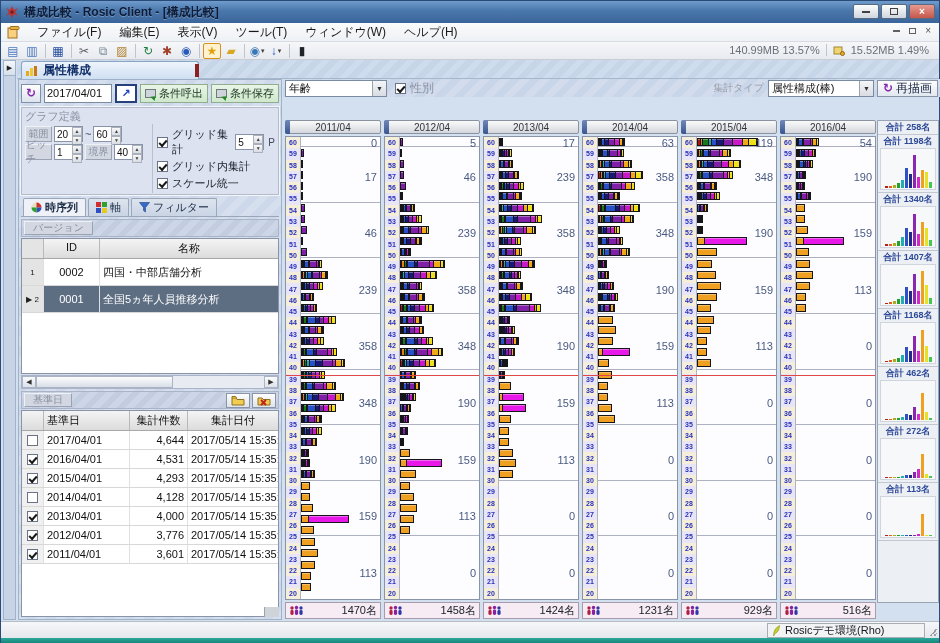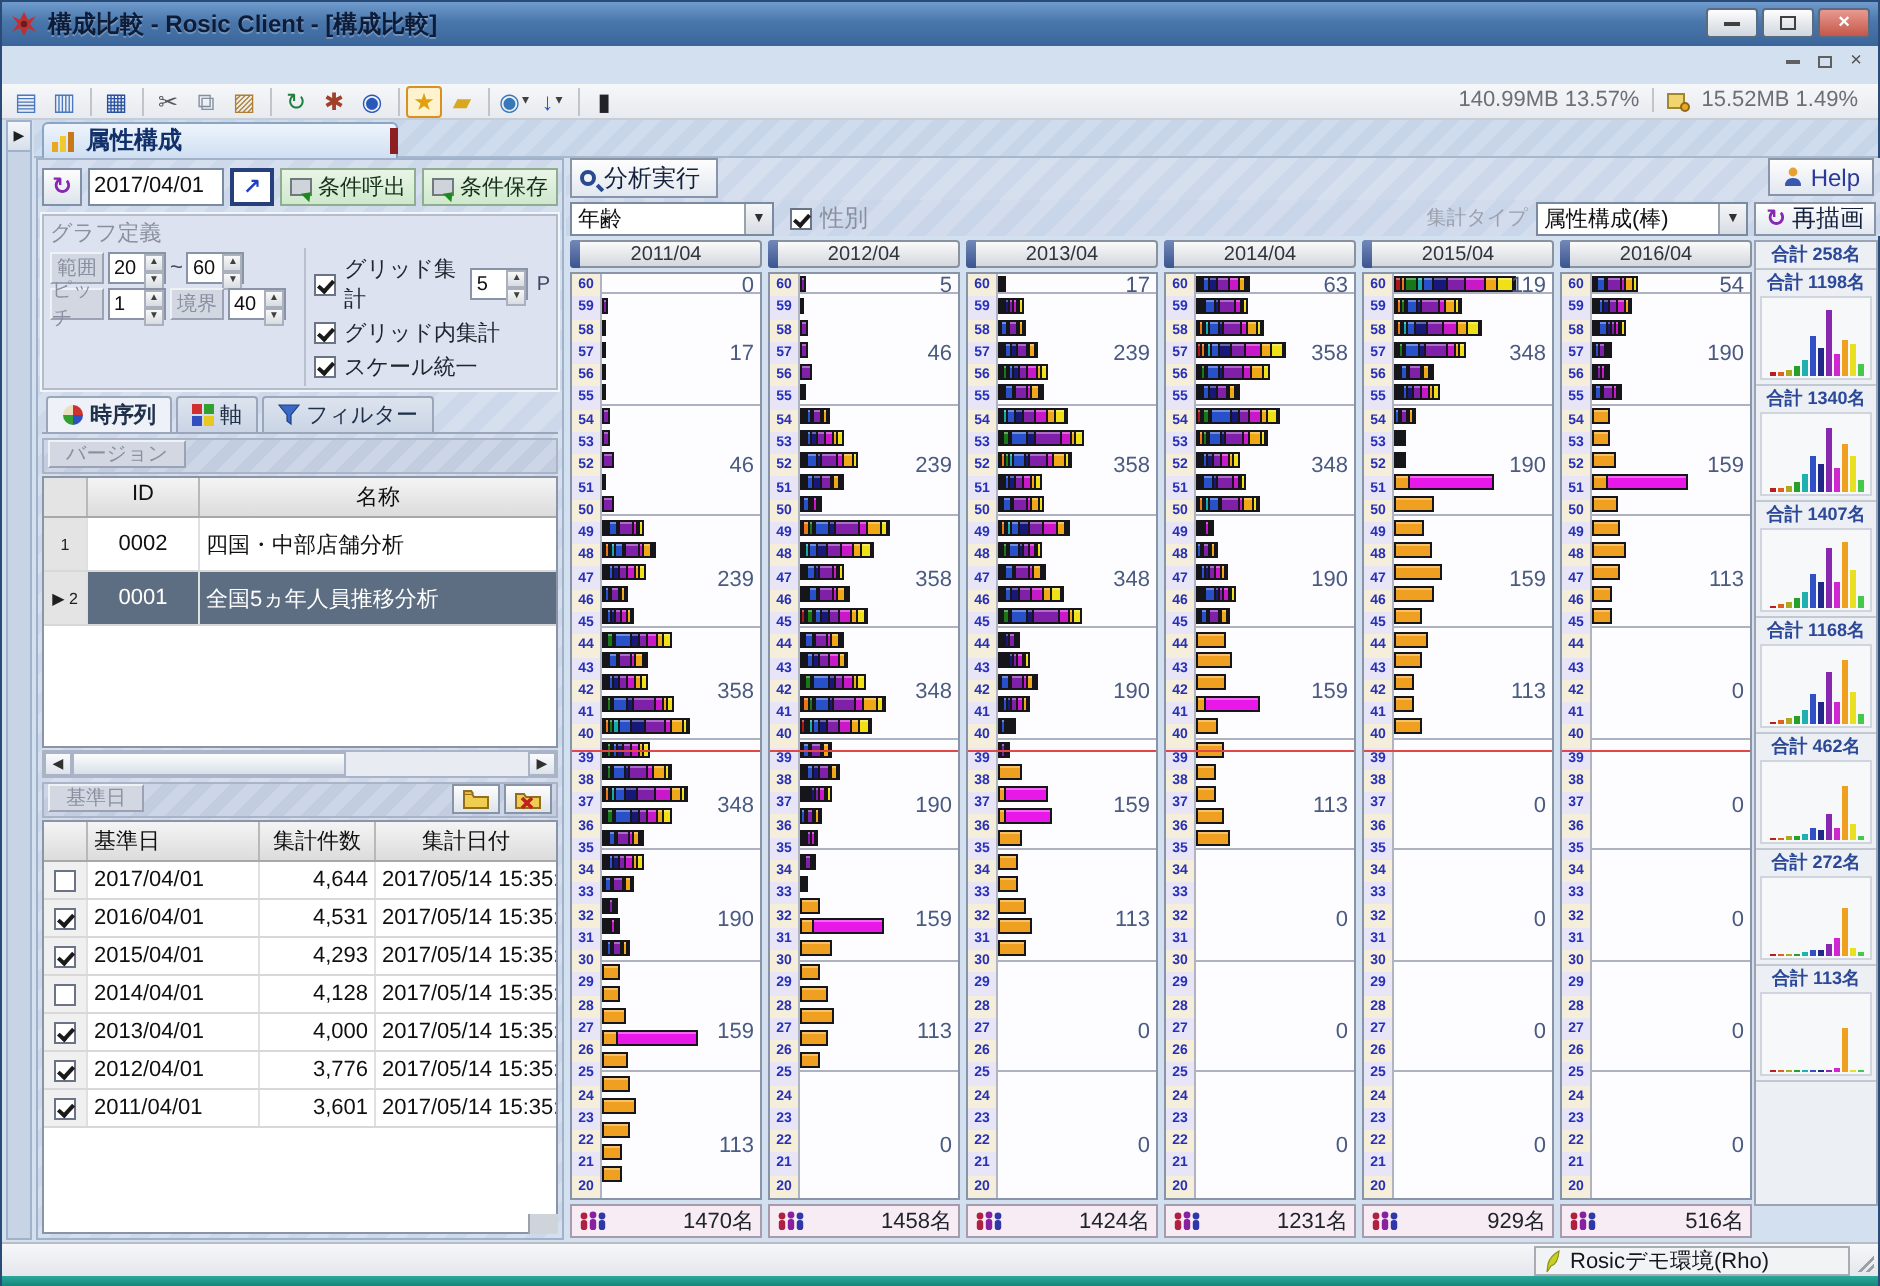--- a/index.html
+++ b/index.html
@@ -70,21 +70,21 @@
   .cbrow { display:flex; align-items:center; gap:4px; margin:2px 0; font-size:11px; color:#20262e; }
   .cb { width:11px; height:11px; background:#fff; border:1px solid #6a7486; position:relative; flex:0 0 11px; }
   .cb.on::after { content:""; position:absolute; left:1px; top:2px; width:6px; height:3px; border-left:2px solid #1a1a1a; border-bottom:2px solid #1a1a1a; transform:rotate(-48deg); }
   .punit { color:#404860; font-size:10px; }
 
   .ltabs { display:flex; margin-top:3px; flex:0 0 19px; border-bottom:1px solid #9aa6ba; padding-left:2px; }
   .ltab { display:flex; align-items:center; gap:3px; padding:0 7px; font-size:11px; color:#20304a; border:1px solid #9aa6ba; border-bottom:none; border-radius:2px 2px 0 0; background:linear-gradient(#dde4ee,#c9d4e4); margin-right:2px; }
   .ltab.active { background:#eef2f8; font-weight:bold; }
   .mini-ico { width:11px; height:11px; }
 
-  .secbar { margin-top:2px; flex:0 0 18px; background:repeating-linear-gradient(135deg,#cdd6e6 0 6px,#c2cde0 6px 12px); border:1px solid #aab4c6; display:flex; align-items:flex-start; padding:0 2px;font-family:Liberation Serif, serif; }
+  .secbar { margin-top:2px; flex:0 0 18px; background:repeating-linear-gradient(135deg,#cdd6e6 0 6px,#c2cde0 6px 12px); border:1px solid #aab4c6; display:flex; align-items:center; padding:0 2px;font-family:Liberation Serif, serif; }
   .secbar .slab { height:14px; padding:0 8px; background:#d2d7e2; border:1px solid #eef1f6; border-right-color:#9aa2b4; border-bottom-color:#9aa2b4; color:#8a90a0; font-size:10px; display:flex; align-items:center; }
   .secbar .spacer { flex:1; }
   .fold-btn { width:24px; height:15px; border:1px solid #8a94a8; background:linear-gradient(#fdfdfd,#dfe4ea); margin-left:2px; display:flex; align-items:center; justify-content:center; }
 
   .grid { background:#fff; border:1px solid #8a94a8; font-size:11px; color:#101010; overflow:hidden; }
   .vgrid { flex:0 0 136px; margin-top:1px; }
   .g-head { display:flex; background:linear-gradient(#f4f4f4,#dcdcdc); border-bottom:1px solid #a8a8a8; }
   .g-head div { padding:2px 3px; border-right:1px solid #b8b8b8; text-align:center; }
   .g-row { display:flex; border-bottom:1px solid #d8d8d8; align-items:stretch; }
   .g-row div { padding:1px 3px; border-right:1px solid #e0e0e0; display:flex; align-items:center; }
@@ -167,20 +167,27 @@
       <div class="winbtn">
           <span class="dash"></span>
         </div>
       <div class="winbtn">
           <span class="maxbox"></span>
         </div>
       <div class="winbtn close">×</div>
     </div>
   </div>
 
+  <div class="menubar">
+    <svg class="menu-doc-ico" viewBox="0 0 13 13">
+        <rect x="1" y="2" width="9" height="10" fill="#f8d080" stroke="#a07020"></rect>
+        <rect x="3" y="0.5" width="9" height="3" rx="1" fill="#e8b040" stroke="#a07020"></rect>
+      </svg>
+    <span id="menu-items"><span class="menu-item">ファイル(F)</span><span class="menu-item">編集(E)</span><span class="menu-item">表示(V)</span><span class="menu-item">ツール(T)</span><span class="menu-item">ウィンドウ(W)</span><span class="menu-item">ヘルプ(H)</span></span>
+  </div>
   <div class="mdi-ctrl">
     <span class="dash" style="background:#606060;width:7px;"></span>
     <span class="maxbox" style="border-color:#606060;width:7px;height:6px;"></span>
     <span class="g">×</span>
   </div>
 
   <div class="toolbar">
     <span id="toolbar-icons" style="display:flex;align-items:center;">
         <span class="tbico">
           <span style="color: rgb(74, 120, 192);">▤</span>
@@ -482,33 +489,20 @@
             </div>
             <div class="c-date">2011/04/01</div>
             <div class="c-cnt">3,601</div>
             <div class="c-agg" style="border-right: none;">2017/05/14 15:35:1</div>
           </div>
         </div>
     </div>
   </div>
 
   <div class="chartside">
-    <div class="crow1">
-      <div class="run-btn">
-          <span class="mag"></span>
-          <span>分析実行</span>
-        </div>
-      <div class="help-btn">
-        <svg width="11" height="11" viewBox="0 0 11 11">
-            <circle cx="5.5" cy="3" r="2.2" fill="#e8a030"></circle>
-            <path d="M1.5 10 Q1.5 6 5.5 6 Q9.5 6 9.5 10 Z" fill="#3858b0"></path>
-          </svg>
-        <span>Help</span>
-      </div>
-    </div>
     <div class="crow2">
       <div class="select" id="axis-select">
         <span class="sv">年齢</span>
           <span class="sa">▼</span>
       </div>
       <div class="gender">
         <span class="cb on"></span>
         <span>性別</span>
       </div>
       <div class="aggwrap">

